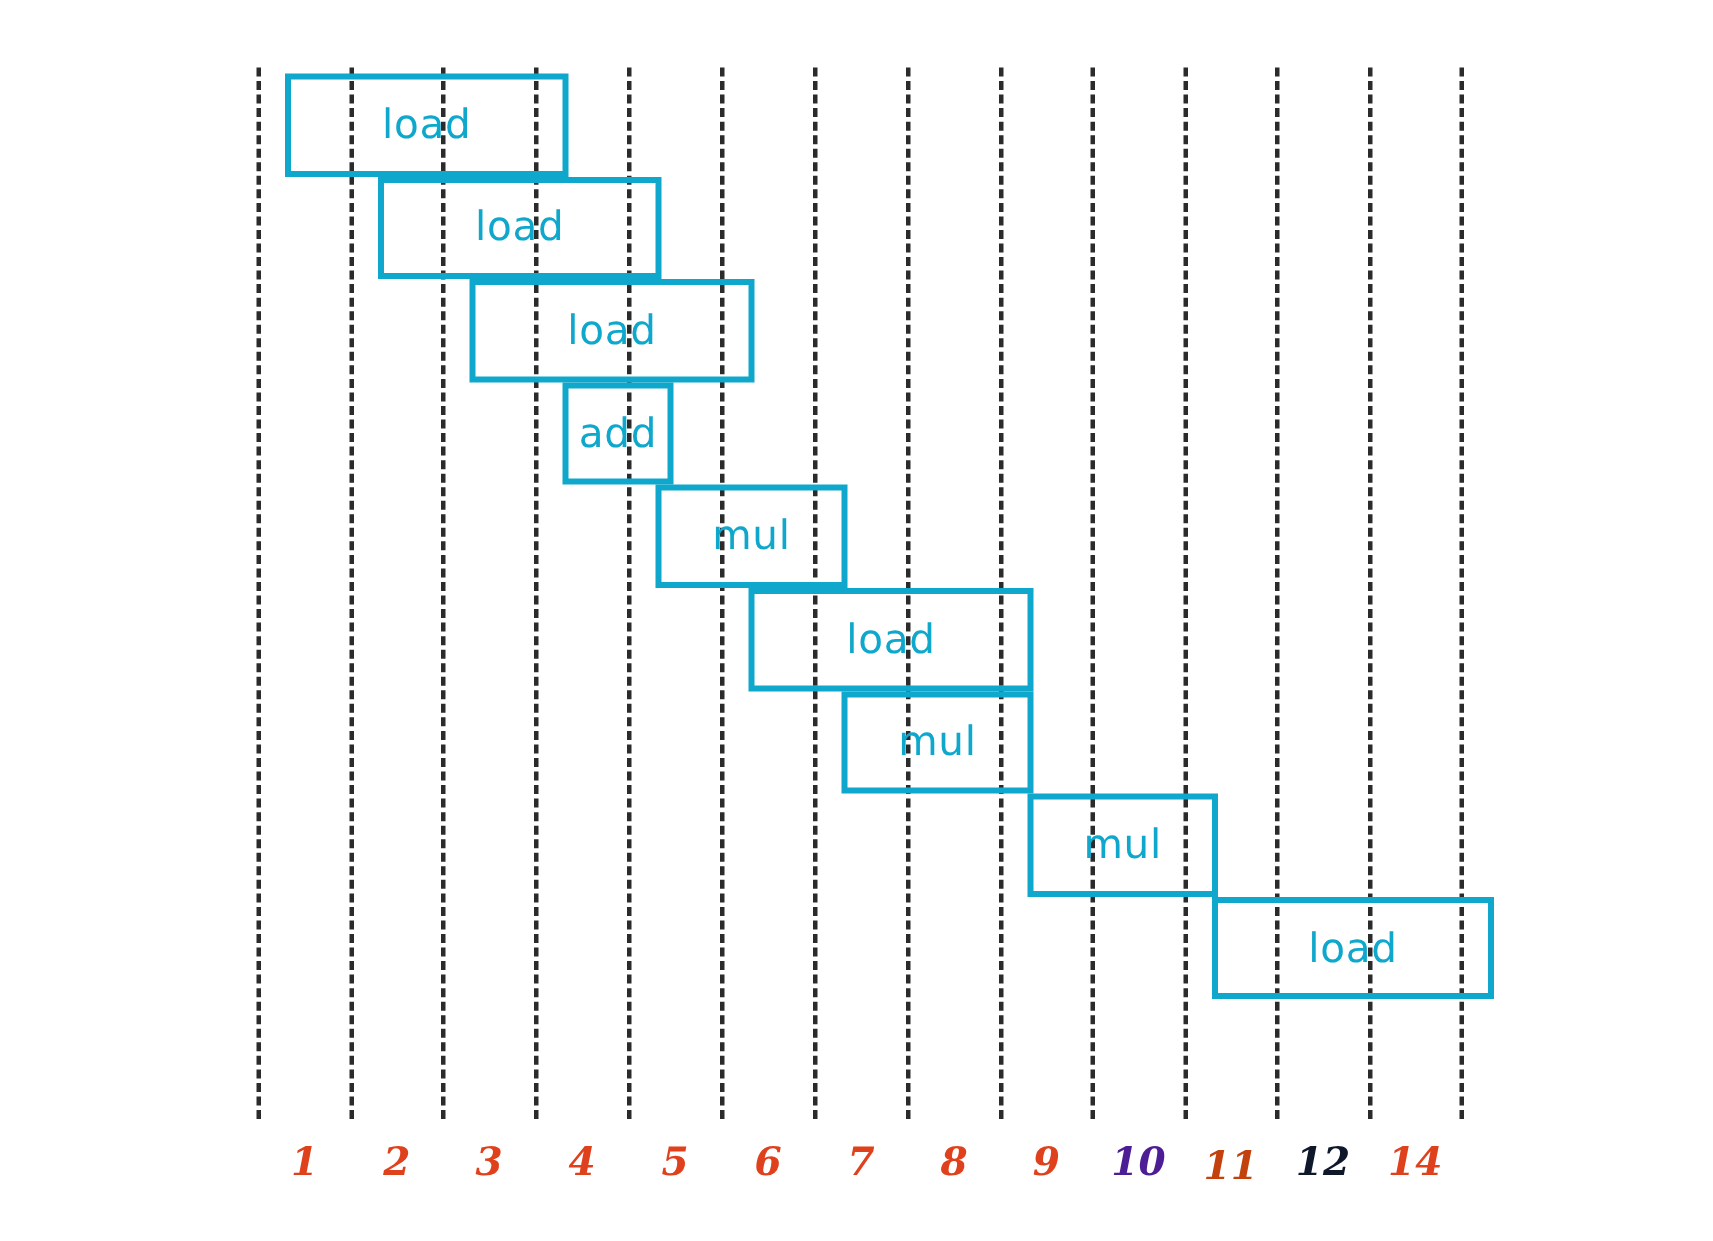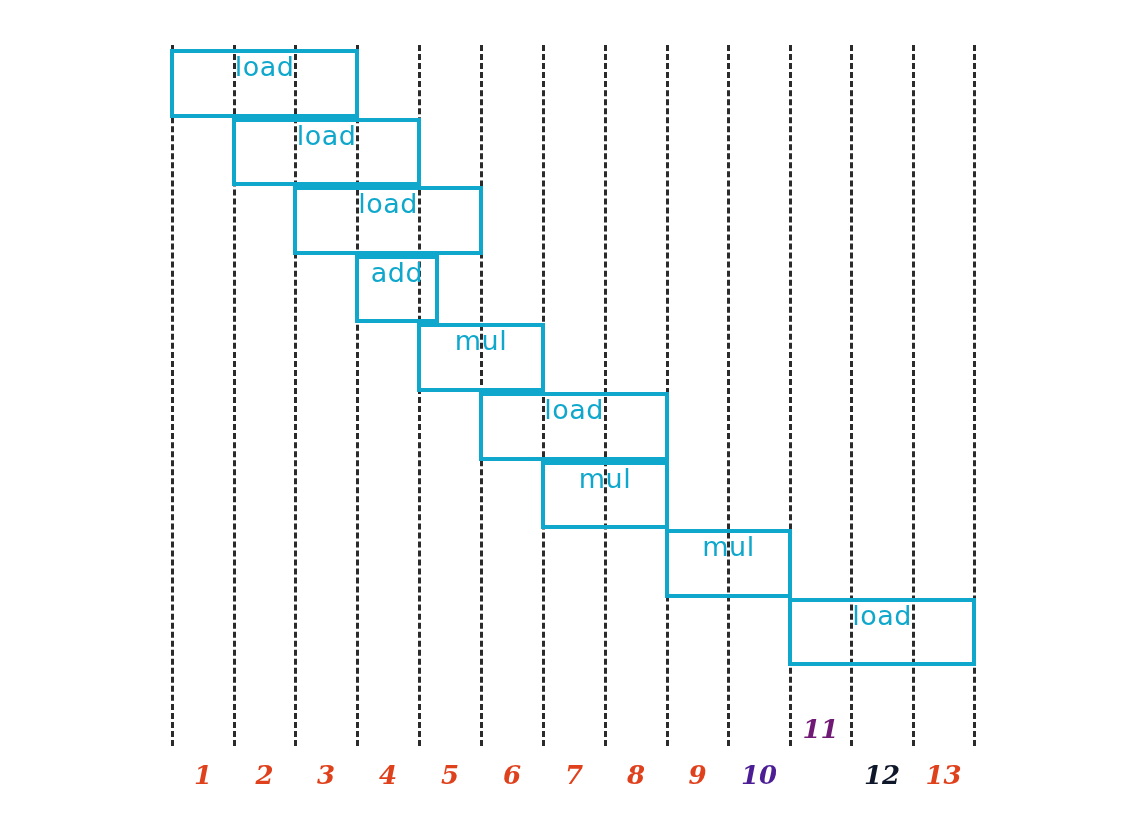--- a/index.html
+++ b/index.html
@@ -25,22 +25,23 @@
     top: 45px;
     height: 701px;
   }
   
   .op-box {
     position: absolute;
     box-sizing: border-box;
     border: 4px solid #0fa8cc;
     background: transparent;
     display: flex;
-    align-items: flex-start;
+    align-items: center;
     justify-content: center;
+    margin-left: 20px;
   }
   .op-label {
     color: #0fa8cc;
     font-family: "DejaVu Sans", sans-serif;
     font-size: 27px;
     font-weight: 400;
     letter-spacing: 0.5px;
     line-height: 1;
     user-select: none;
     white-space: nowrap;
@@ -83,21 +84,21 @@
   <div id="boxes-layer">
       <div class="op-box" style="left: 170px; top: 49px; width: 189px; height: 68.6px; border-color: rgb(15, 168, 204); border-width: 4px;">
         <span class="op-label" style="color: rgb(15, 168, 204);">load</span>
       </div>
       <div class="op-box" style="left: 232px; top: 117.6px; width: 189px; height: 68.6px; border-color: rgb(15, 168, 204); border-width: 4px;">
         <span class="op-label" style="color: rgb(15, 168, 204);">load</span>
       </div>
       <div class="op-box" style="left: 293px; top: 186.2px; width: 190px; height: 68.6px; border-color: rgb(15, 168, 204); border-width: 4px;">
         <span class="op-label" style="color: rgb(15, 168, 204);">load</span>
       </div>
-      <div class="op-box" style="left: 355px; top: 254.8px; width: 84px; height: 68.6px; border-color: rgb(15, 168, 204); border-width: 4px;">
+      <div class="op-box" style="left: 355px; top: 254.8px; width: 74px; height: 68.6px; border-color: rgb(15, 168, 204); border-width: 4px;">
         <span class="op-label" style="color: rgb(15, 168, 204);">add</span>
       </div>
       <div class="op-box" style="left: 417px; top: 323.4px; width: 128px; height: 68.6px; border-color: rgb(15, 168, 204); border-width: 4px;">
         <span class="op-label" style="color: rgb(15, 168, 204);">mul</span>
       </div>
       <div class="op-box" style="left: 479px; top: 392px; width: 190px; height: 68.6px; border-color: rgb(15, 168, 204); border-width: 4px;">
         <span class="op-label" style="color: rgb(15, 168, 204);">load</span>
       </div>
       <div class="op-box" style="left: 541px; top: 460.6px; width: 128px; height: 68.6px; border-color: rgb(15, 168, 204); border-width: 4px;">
         <span class="op-label" style="color: rgb(15, 168, 204);">mul</span>
@@ -114,18 +115,18 @@
       <div class="cycle-num" style="left: 173px; top: 762px; width: 60px; color: rgb(224, 65, 29);">1</div>
       <div class="cycle-num" style="left: 234.5px; top: 762px; width: 60px; color: rgb(224, 65, 29);">2</div>
       <div class="cycle-num" style="left: 296px; top: 762px; width: 60px; color: rgb(224, 65, 29);">3</div>
       <div class="cycle-num" style="left: 358px; top: 762px; width: 60px; color: rgb(224, 65, 29);">4</div>
       <div class="cycle-num" style="left: 420px; top: 762px; width: 60px; color: rgb(224, 65, 29);">5</div>
       <div class="cycle-num" style="left: 482px; top: 762px; width: 60px; color: rgb(224, 65, 29);">6</div>
       <div class="cycle-num" style="left: 544px; top: 762px; width: 60px; color: rgb(224, 65, 29);">7</div>
       <div class="cycle-num" style="left: 606px; top: 762px; width: 60px; color: rgb(224, 65, 29);">8</div>
       <div class="cycle-num" style="left: 667.5px; top: 762px; width: 60px; color: rgb(224, 65, 29);">9</div>
       <div class="cycle-num" style="left: 729px; top: 762px; width: 60px; color: #4c1d95;">10</div>
-      <div class="cycle-num" style="left: 790.5px; top: 716px; width: 60px; color: #701a75;">11</div>
+      <div class="cycle-num" style="left: 790.5px; top: 765px; width: 60px; color: #c2410c;">11</div>
       <div class="cycle-num" style="left: 852px; top: 762px; width: 60px; color: #0f172a;">12</div>
-      <div class="cycle-num" style="left: 913.5px; top: 762px; width: 60px; color: rgb(224, 65, 29);">13</div>
+      <div class="cycle-num" style="left: 913.5px; top: 762px; width: 60px; color: rgb(224, 65, 29);">14</div>
     </div>
 
 </div>
 
 </body></html>

